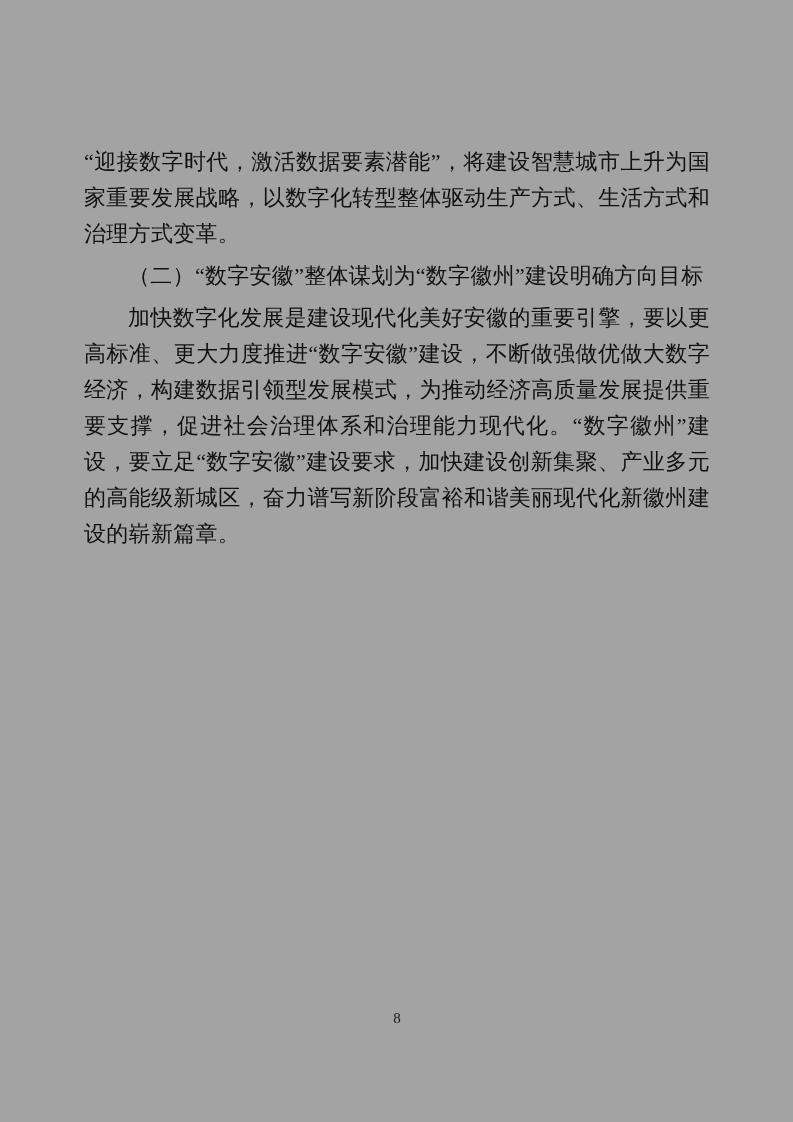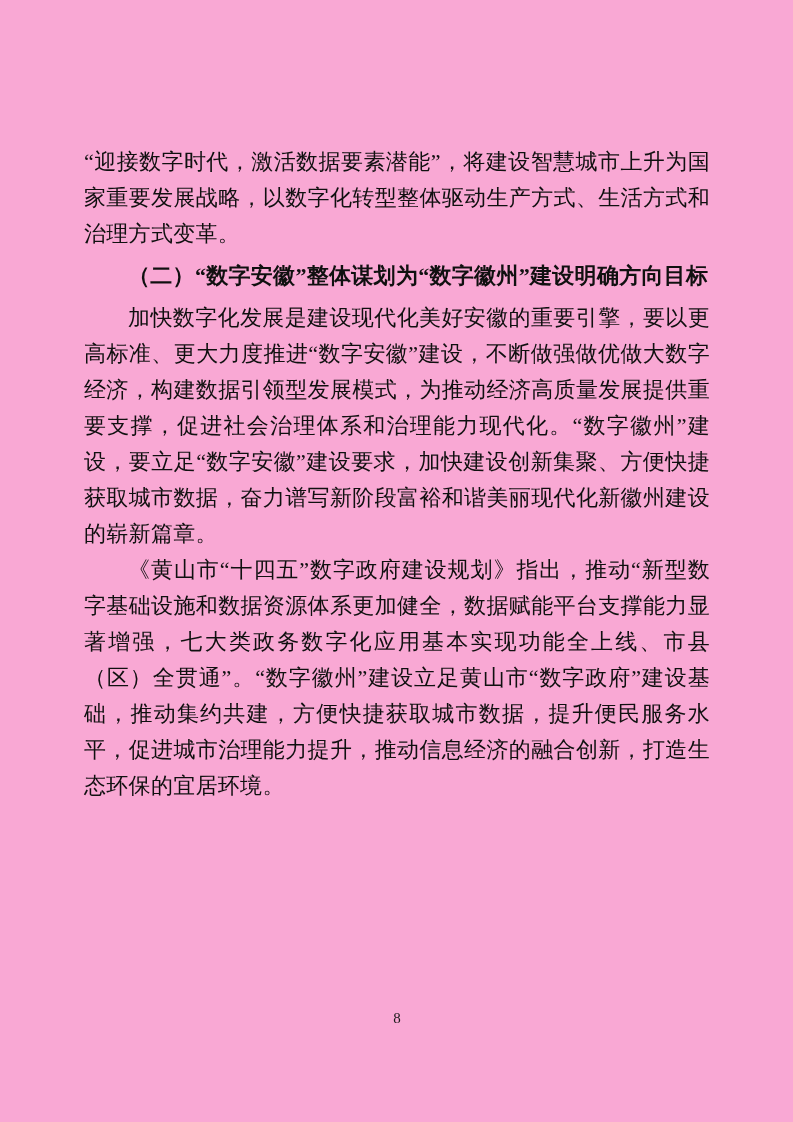--- a/index.html
+++ b/index.html
@@ -11,21 +11,21 @@
     width: 793px;
     height: 1122px;
     position: relative;
     overflow: hidden;
     font-family: "Liberation Serif", "DejaVu Serif", serif;
     color: #101010;
   }
   .doc-page {
     position: absolute;
     inset: 0;
-    background: #f9a8d4;
+    background: #a3a3a3;
   }
   .text-block {
     position: absolute;
     left: 84px;
     top: 144px;
     width: 626px;
     font-size: 22px;
     line-height: 36px;
     text-align: justify;
     letter-spacing: 0.3px;
@@ -34,21 +34,21 @@
     margin: 0;
     text-indent: 2em;
   }
   .para.no-indent {
     text-indent: 0;
   }
   .heading {
     margin: 6px 0;
     font-size: 22px;
     line-height: 36px;
-    font-weight: bold;
+    font-weight: normal;
     text-indent: 2em;
   }
   .page-footer {
     position: absolute;
     left: 84px;
     top: 1008px;
     width: 626px;
     text-align: center;
   }
   .page-number {
@@ -61,24 +61,23 @@
 <body>
 
 <div class="doc-page">
 
   <main class="text-block">
 
     <p class="para no-indent">“迎接数字时代，激活数据要素潜能”，将建设智慧城市上升为国家重要发展战略，以数字化转型整体驱动生产方式、生活方式和治理方式变革。</p>
 
     <h2 class="heading">（二）“数字安徽”整体谋划为“数字徽州”建设明确方向目标</h2>
 
-    <p class="para">加快数字化发展是建设现代化美好安徽的重要引擎，要以更高标准、更大力度推进“数字安徽”建设，不断做强做优做大数字经济，构建数据引领型发展模式，为推动经济高质量发展提供重要支撑，促进社会治理体系和治理能力现代化。“数字徽州”建设，要立足“数字安徽”建设要求，加快建设创新集聚、方便快捷获取城市数据，奋力谱写新阶段富裕和谐美丽现代化新徽州建设的崭新篇章。</p>
+    <p class="para">加快数字化发展是建设现代化美好安徽的重要引擎，要以更高标准、更大力度推进“数字安徽”建设，不断做强做优做大数字经济，构建数据引领型发展模式，为推动经济高质量发展提供重要支撑，促进社会治理体系和治理能力现代化。“数字徽州”建设，要立足“数字安徽”建设要求，加快建设创新集聚、产业多元的高能级新城区，奋力谱写新阶段富裕和谐美丽现代化新徽州建设的崭新篇章。</p>
 
 
-    <p class="para">《黄山市“十四五”数字政府建设规划》指出，推动“新型数字基础设施和数据资源体系更加健全，数据赋能平台支撑能力显著增强，七大类政务数字化应用基本实现功能全上线、市县（区）全贯通”。“数字徽州”建设立足黄山市“数字政府”建设基础，推动集约共建，方便快捷获取城市数据，提升便民服务水平，促进城市治理能力提升，推动信息经济的融合创新，打造生态环保的宜居环境。</p>
 
   </main>
 
   <footer class="page-footer">
     <span class="page-number">8</span>
   </footer>
 
 </div>
 
 </body></html>

